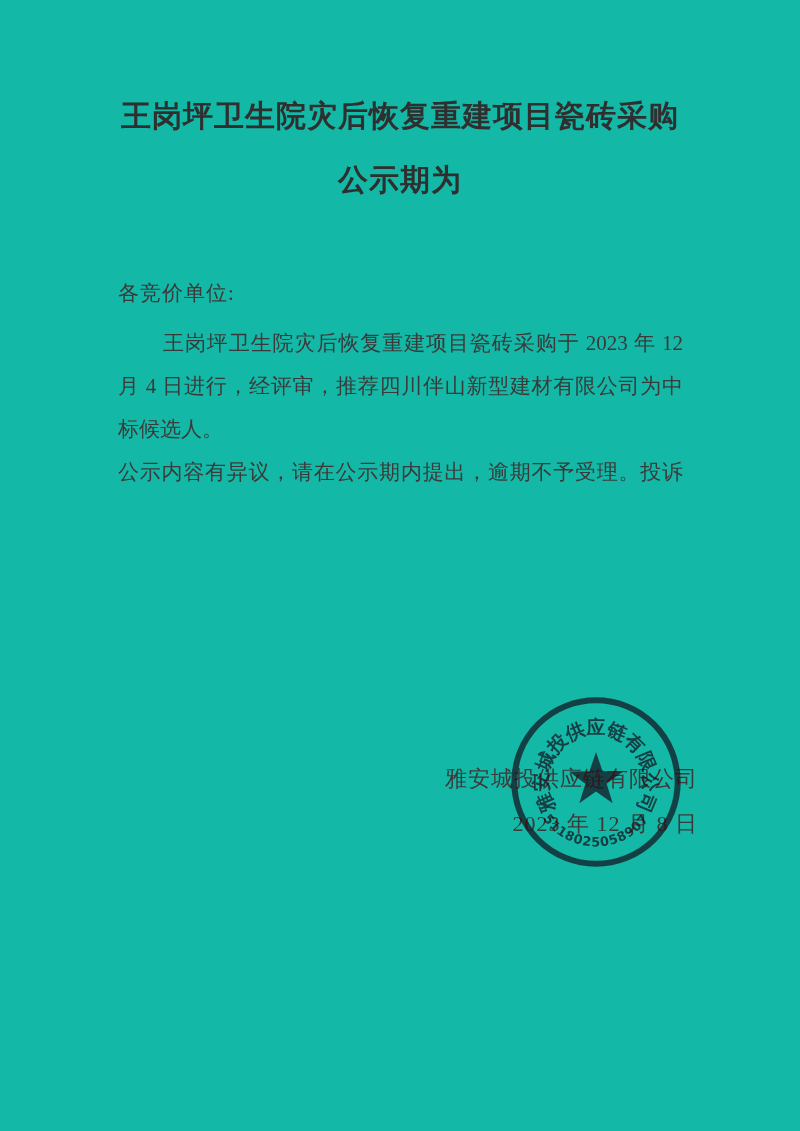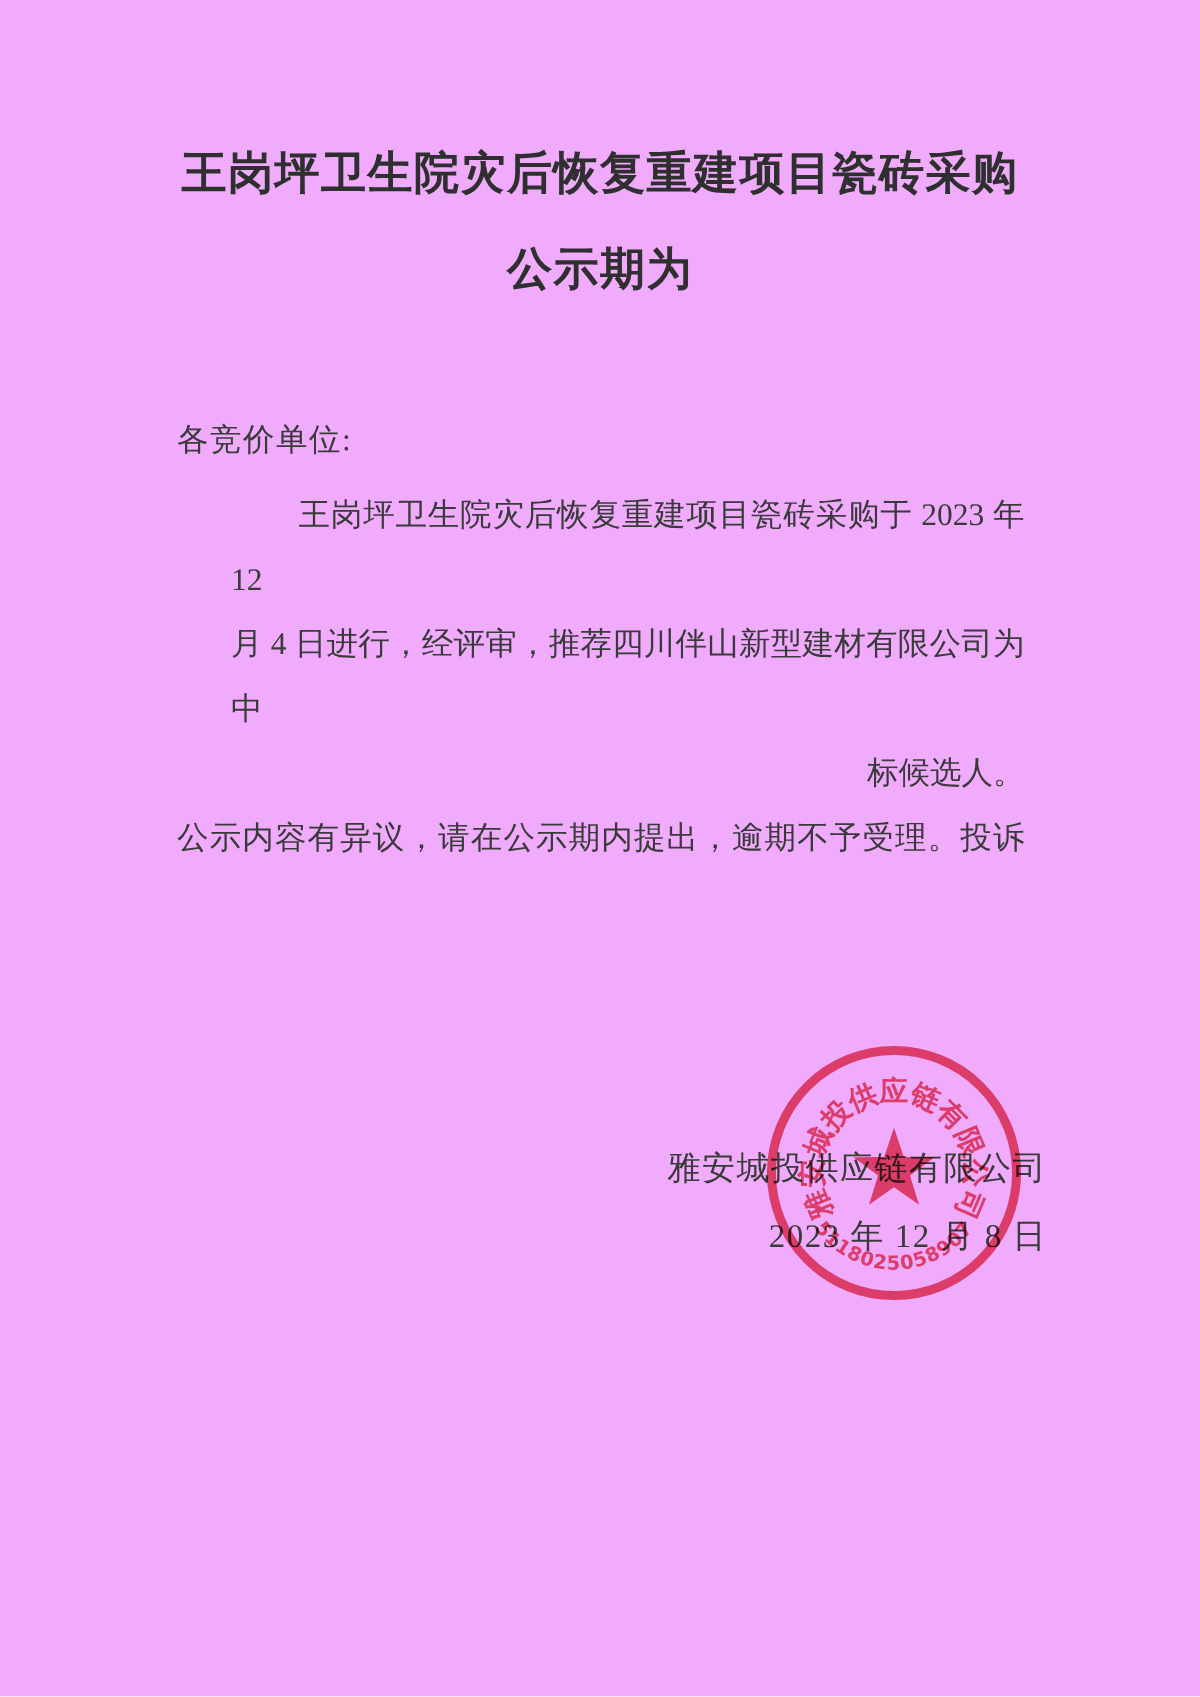--- a/index.html
+++ b/index.html
@@ -1,20 +1,20 @@
 <!DOCTYPE html>
 <html><head>
 <meta charset="utf-8">
 <style>
   html, body { margin: 0; padding: 0; background: #ffffff; }
   .page {
     position: relative;
     width: 800px;
     height: 1131px;
-    background: #f0abfc;
+    background: #14b8a6;
     overflow: hidden;
     font-family: "Liberation Serif", "DejaVu Serif", serif;
     color: #3a3a3a;
   }
   .title {
     position: absolute;
     top: 84px;
     left: 0;
     width: 800px;
     margin: 0;
@@ -29,22 +29,22 @@
     position: absolute;
     top: 272px;
     left: 118px;
     width: 565px;
     font-size: 21px;
     line-height: 43px;
     color: #3a3a3a;
   }
   .salutation { letter-spacing: 1px; }
   .para { margin: 0; padding: 0; }
-  .para-1 { margin-top: 7px; margin-left: 36px; }
-  .line { white-space: pre-wrap; text-align: right; }
+  .para-1 { margin-top: 7px; }
+  .line { white-space: pre-wrap; }
   .line.full {
     text-align: justify;
     text-align-last: justify;
     -moz-text-align-last: justify;
   }
   .line.indent { text-indent: 45px; }
   .signature {
     position: absolute;
     top: 756px;
     right: 102px;

